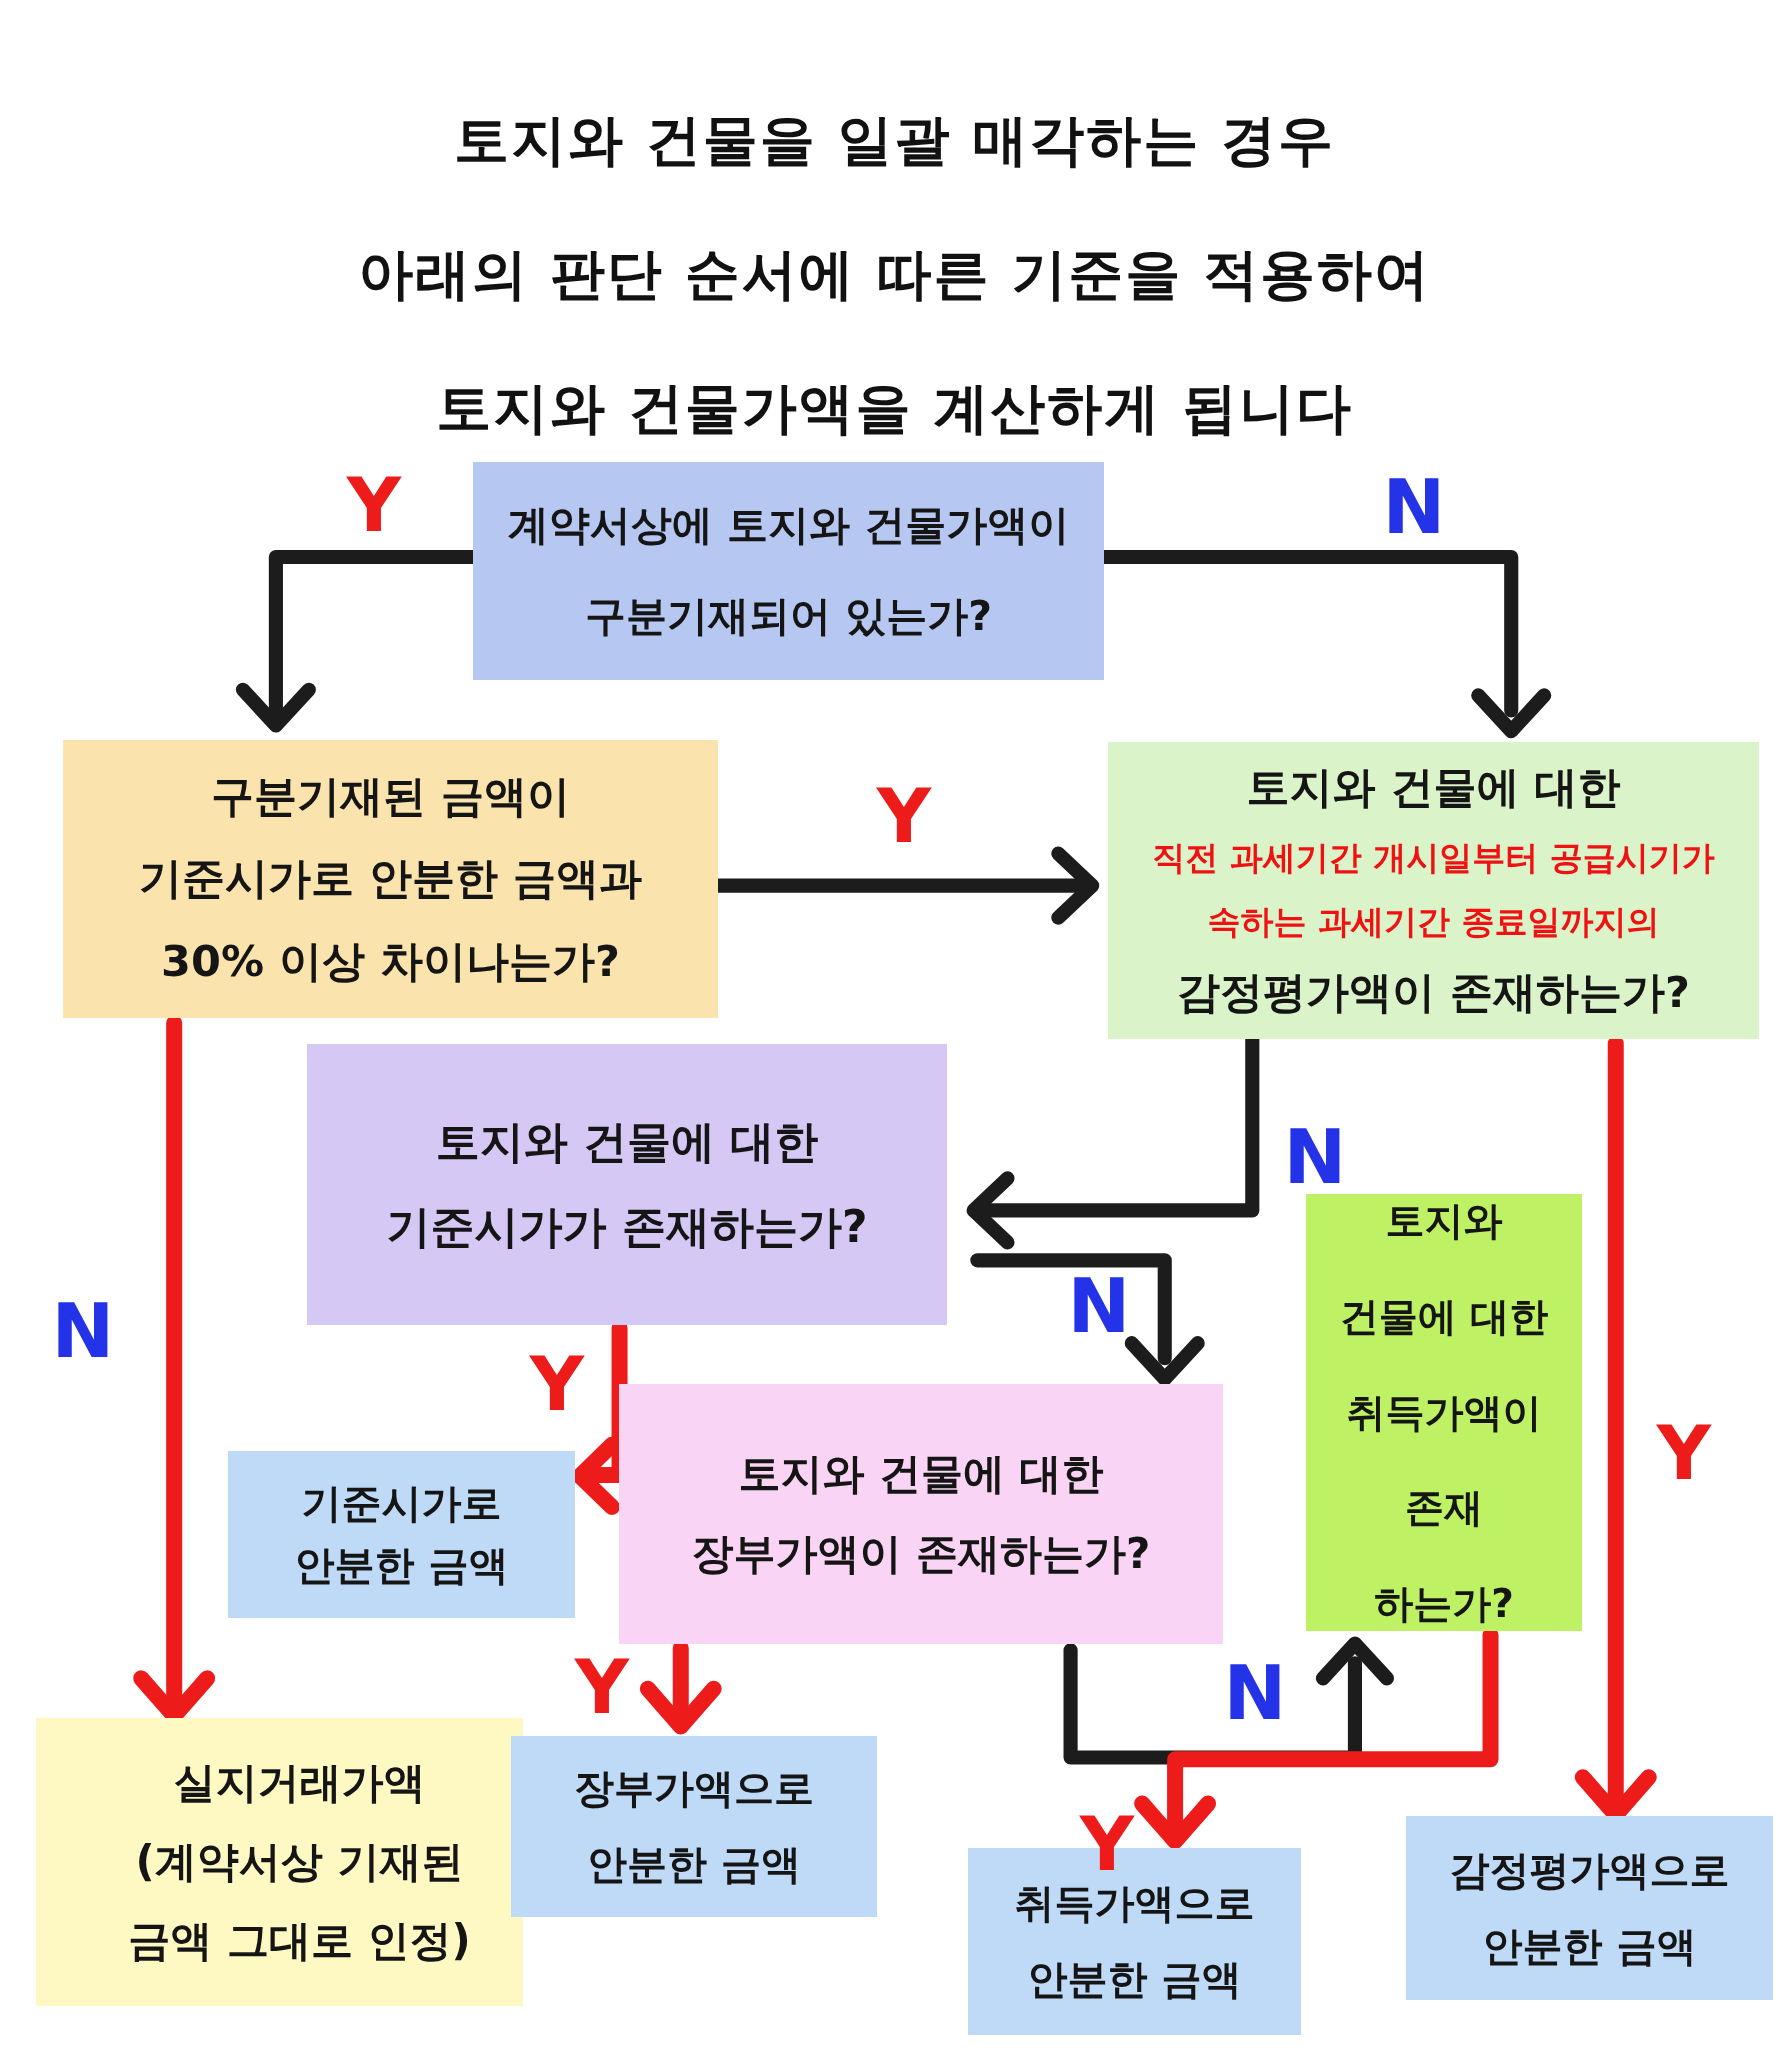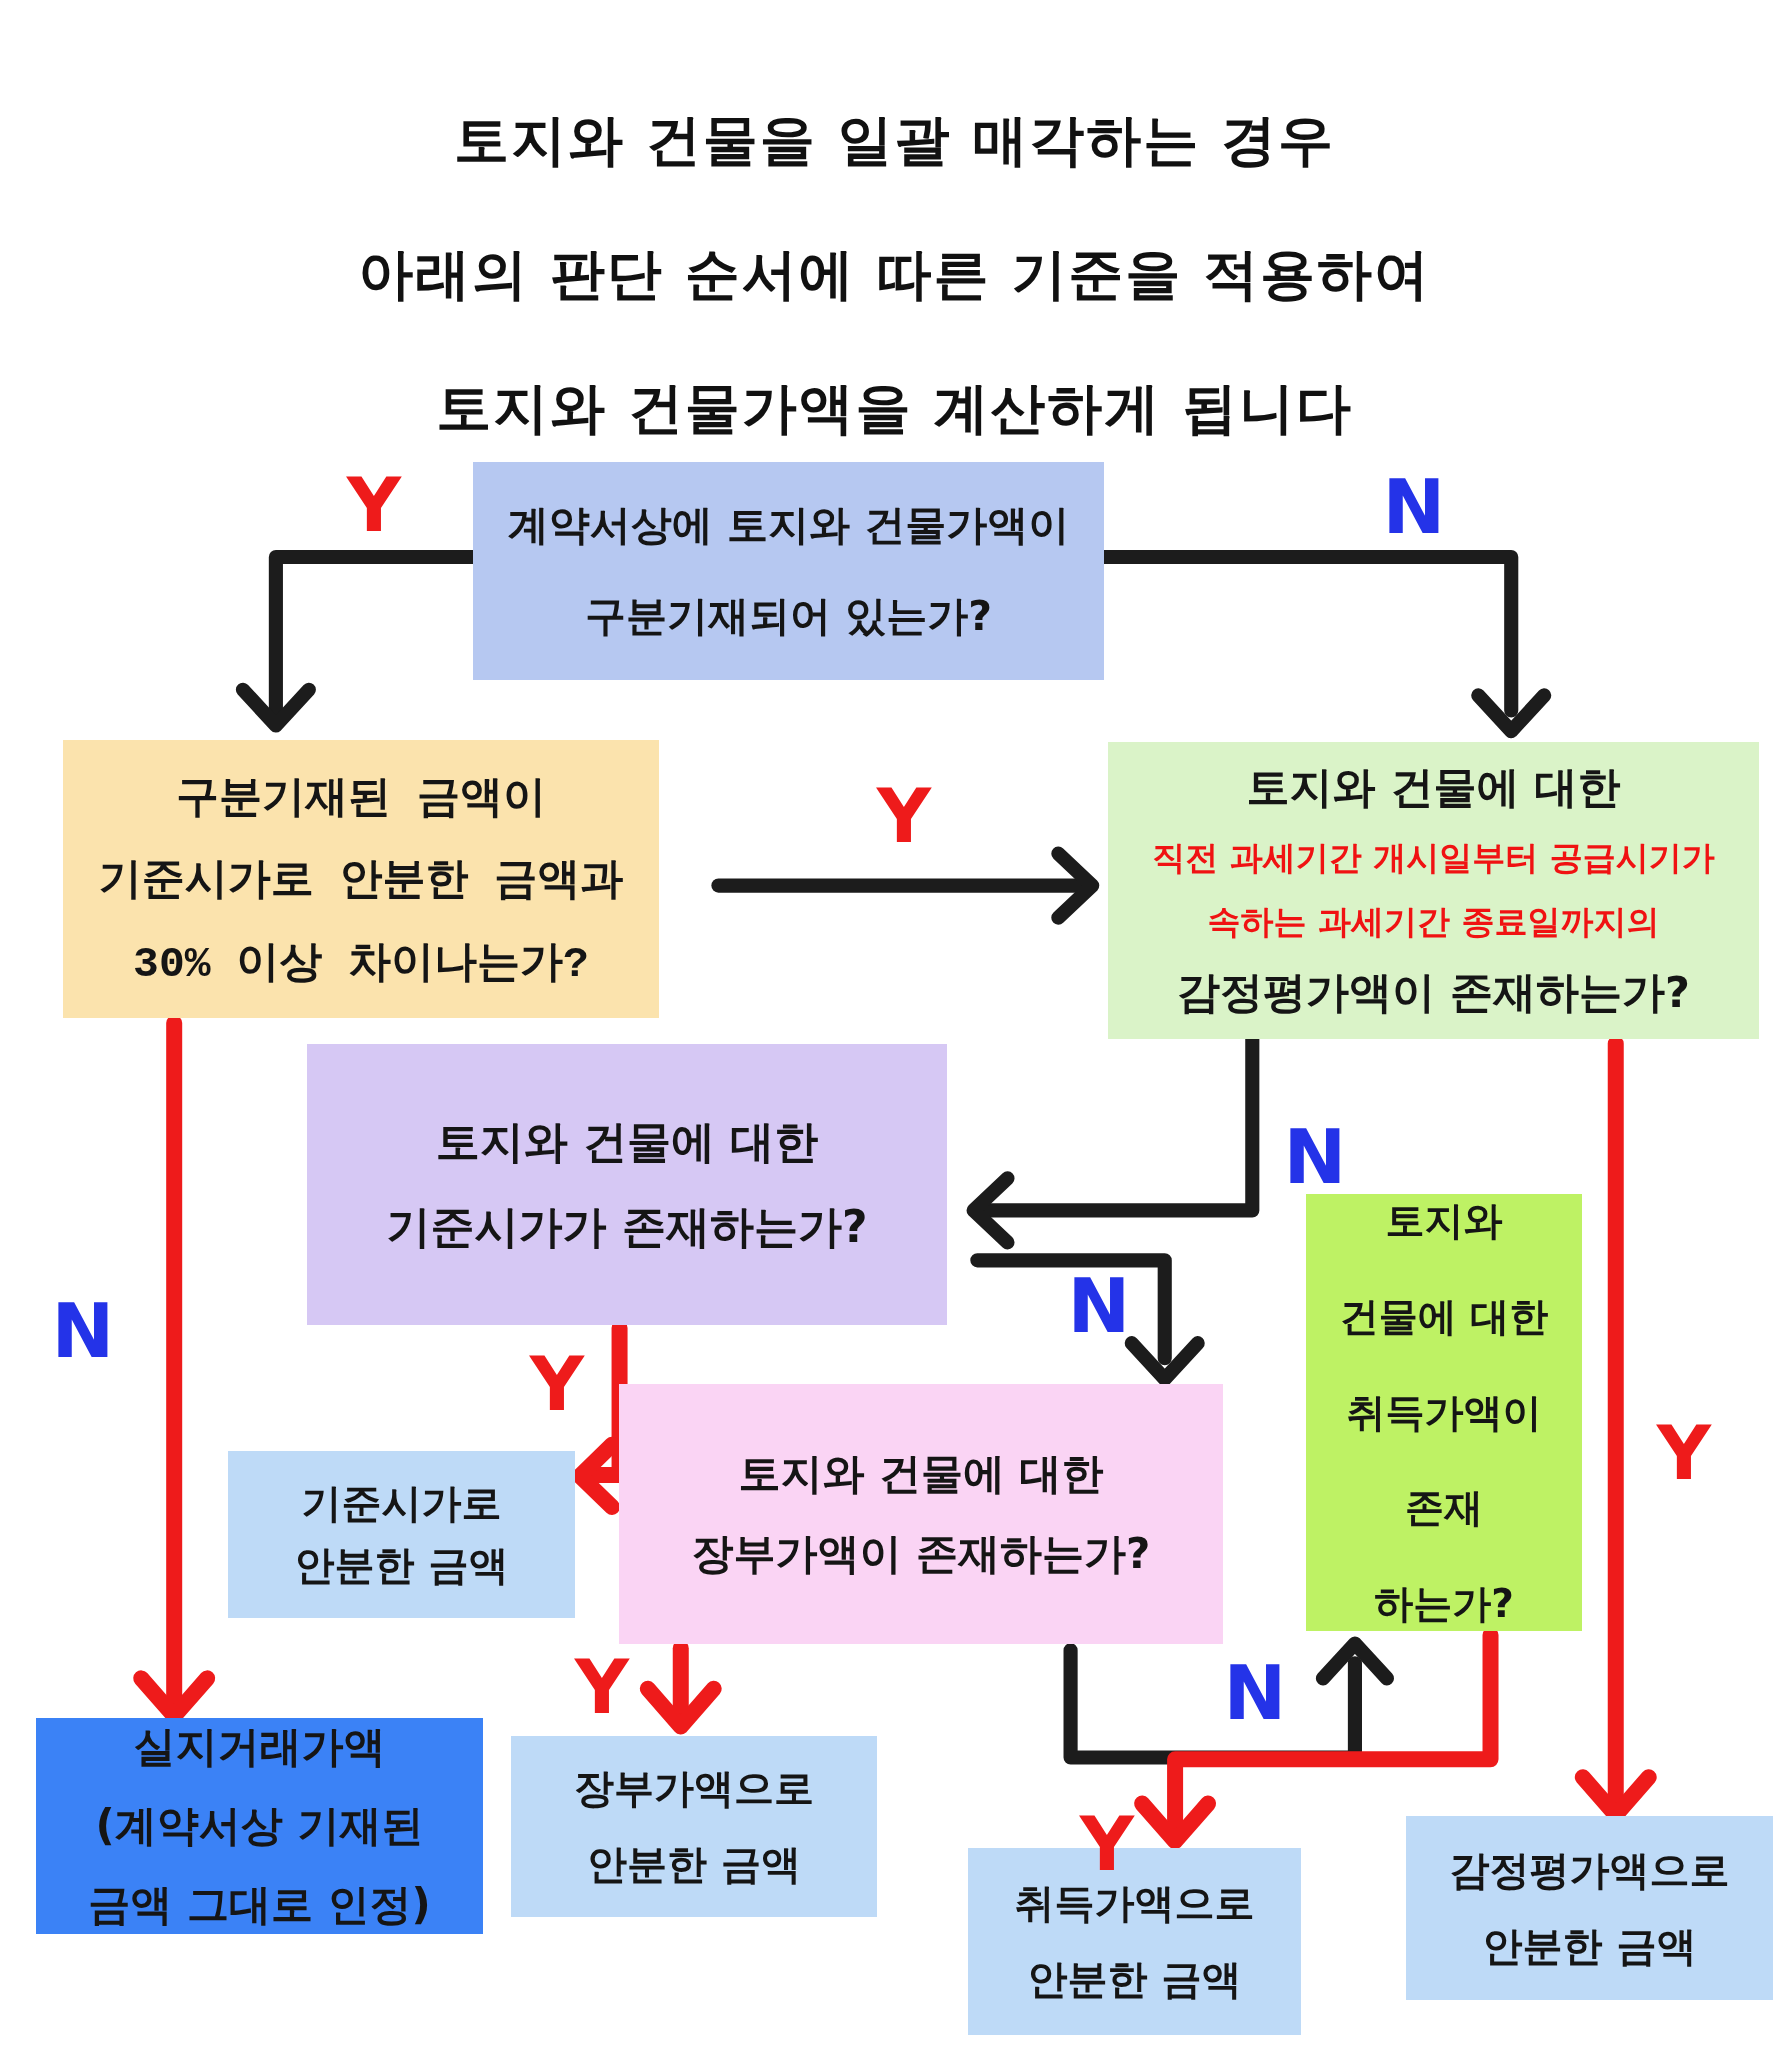--- a/index.html
+++ b/index.html
@@ -24,28 +24,28 @@
   .title .tl{margin-bottom:60px;}
 
   .box{
     position:absolute;display:flex;flex-direction:column;
     align-items:center;justify-content:center;
     text-align:center;color:#151515;font-weight:700;
   }
   .box .ln{display:block;}
 
   .q1{left:473px;top:426px;width:631px;height:218px;background:#b6c8f1;font-size:41px;gap:36px;}
-  .q30{left:63px;top:704px;width:596px;height:278px;background:#fbe3ad;font-size:43px;gap:24.5px;font-family:Liberation Mono, monospace;}
+  .q30{left:63px;top:704px;width:655px;height:278px;background:#fbe3ad;font-size:43px;gap:24.5px;}
   .qappr{left:1108px;top:706px;width:651px;height:297px;background:#daf3c8;font-size:43px;gap:19px;}
   .qappr .red-ln{color:#f01212;font-size:33px;}
   .qstd{left:307px;top:1008px;width:640px;height:281px;background:#d6c8f4;font-size:44px;gap:26px;}
   .qbook{left:619px;top:1348px;width:604px;height:260px;background:#fad4f4;font-size:42px;gap:24.5px;}
   .qacq{left:1306px;top:1158px;width:276px;height:437px;background:#bef264;font-size:39px;gap:36px;justify-content:space-between;}
   .rstd{left:228px;top:1415px;width:347px;height:167px;background:#bedaf7;font-size:40px;gap:7px;}
-  .ract{left:36px;top:1682px;width:447px;height:216px;background:#3b82f6;font-size:42px;gap:22.6px;}
+  .ract{left:36px;top:1682px;width:447px;height:288px;background:#fef9c3;font-size:42px;gap:22.6px;padding-left:40px;}
   .rbook{left:511px;top:1700px;width:366px;height:181px;background:#bedaf7;font-size:40px;gap:21px;text-align:right;}
   .racq{left:968px;top:1812px;width:333px;height:187px;background:#bedaf7;font-size:40px;gap:21px;text-align:right;}
   .rappr{left:1406px;top:1780px;width:367px;height:184px;background:#bedaf7;font-size:40px;gap:21px;}
 
   .lbl{
     position:absolute;transform:translate(-50%,-50%);
     font-weight:700;font-size:75px;line-height:1;
   }
   .lbl.y{color:#ee1b1b;}
   .lbl.n{color:#2433e8;}

